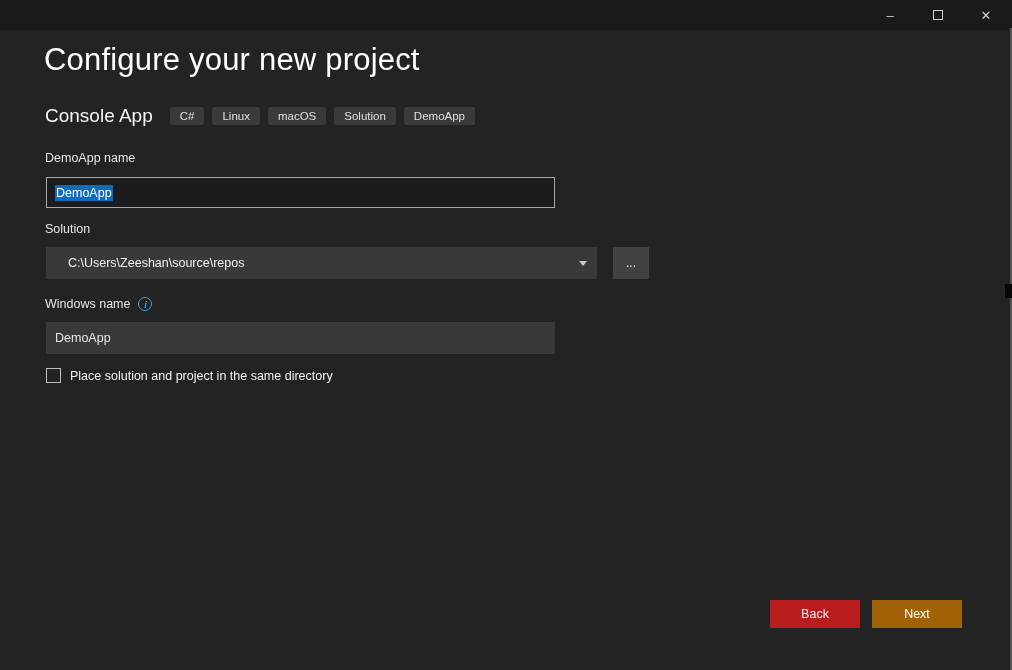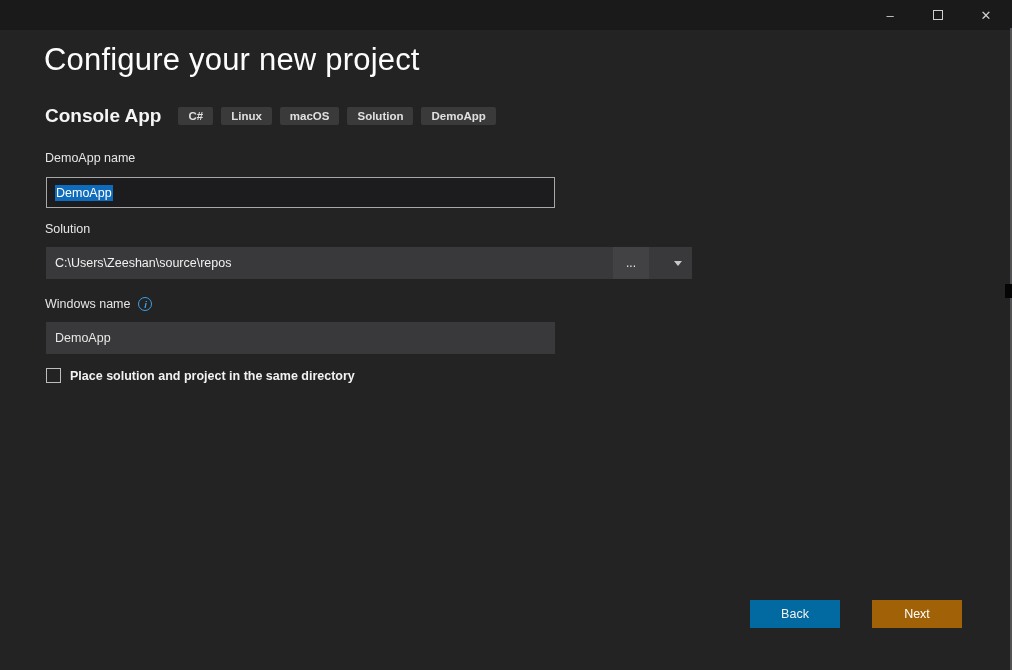--- a/index.html
+++ b/index.html
@@ -23,21 +23,21 @@
   }
   .max-box { width: 10px; height: 10px; border: 1px solid #cfcfcf; display: inline-block; }
 
   
   .title {
     position: absolute; left: 44px; top: 42px;
     font-size: 31px; font-weight: 300; letter-spacing: 0.2px; color: #fdfdfd;
   }
 
   
-  .template-row { position: absolute; left: 45px; top: 105px; display: flex; align-items: center; font-weight: bold; }
+  .template-row { position: absolute; left: 45px; top: 105px; display: flex; align-items: center; }
   .template-name { font-size: 19px; color: #f5f5f5; margin-right: 17px; }
   .tag {
     background: #3a3a3a; color: #e0e0e0; font-size: 11.5px;
     padding: 3px 10px; border-radius: 2px; margin-right: 8px; white-space: nowrap;
   }
 
   
   .field-label { position: absolute; left: 45px; font-size: 12.5px; color: #e6e6e6; }
   .lbl-project { top: 151px; }
   .lbl-location { top: 222px; }
@@ -59,52 +59,52 @@
     background: #1c1c1e; border: 1px solid #a8a8a8; color: #ffffff;
   }
   .selected-text { background: #0f6cbd; color: #ffffff; padding: 1px 1px; }
   .input-solution {
     top: 322px; height: 32px;
     background: #39393b; border: none; color: #e8e8e8; padding-left: 9px;
   }
 
   
   .combo {
-    position: absolute; left: 46px; top: 247px; width: 646px; height: 32px;
+    position: absolute; left: 46px; top: 247px; width: 551px; height: 32px;
     background: #39393b; color: #f0f0f0; font-size: 12.5px;
-    display: flex; align-items: center; padding-left: 9px; cursor: default;
+    display: flex; align-items: center; padding-left: 22px; cursor: default;
   }
   .combo-caret {
     position: absolute; right: 10px; top: 14px;
     width: 0; height: 0;
     border-left: 4px solid transparent; border-right: 4px solid transparent;
     border-top: 5px solid #c8c8c8;
   }
   .browse-btn {
     position: absolute; left: 613px; top: 247px; width: 36px; height: 32px;
     background: #424245; border: none; color: #e8e8e8; font-size: 12px;
     font-family: "Liberation Sans", "DejaVu Sans", sans-serif;
     display: flex; align-items: center; justify-content: center; cursor: default;
   }
 
   
   .checkbox-row { position: absolute; left: 46px; top: 368px; display: flex; align-items: center; }
   .checkbox {
     width: 15px; height: 15px; border: 1px solid #bdbdbd; background: transparent;
     display: inline-block; flex: none;
   }
-  .checkbox-label { margin-left: 9px; font-size: 12.5px; color: #f2f2f2; font-weight: bold; }
+  .checkbox-label { margin-left: 9px; font-size: 12.5px; color: #f2f2f2; }
 
   
   .btn {
     position: absolute; top: 600px; width: 90px; height: 28px;
     border: none; font-size: 12.5px; cursor: default;
     font-family: "Liberation Sans", "DejaVu Sans", sans-serif;
   }
-  .btn-back { left: 750px; background: #0369a1; color: #f2f2f2; }
+  .btn-back { left: 770px; background: #b91c1c; color: #f2f2f2; }
   .btn-next { left: 872px; background: #a16207; color: #ffffff; }
 
   
   .right-edge { position: absolute; right: 0; top: 28px; bottom: 0; width: 2px; background: #535355; }
   .scroll-thumb { position: absolute; right: 0; top: 284px; width: 7px; height: 14px; background: #050505; }
 </style>
 </head>
 <body>
 
 <div class="page">

